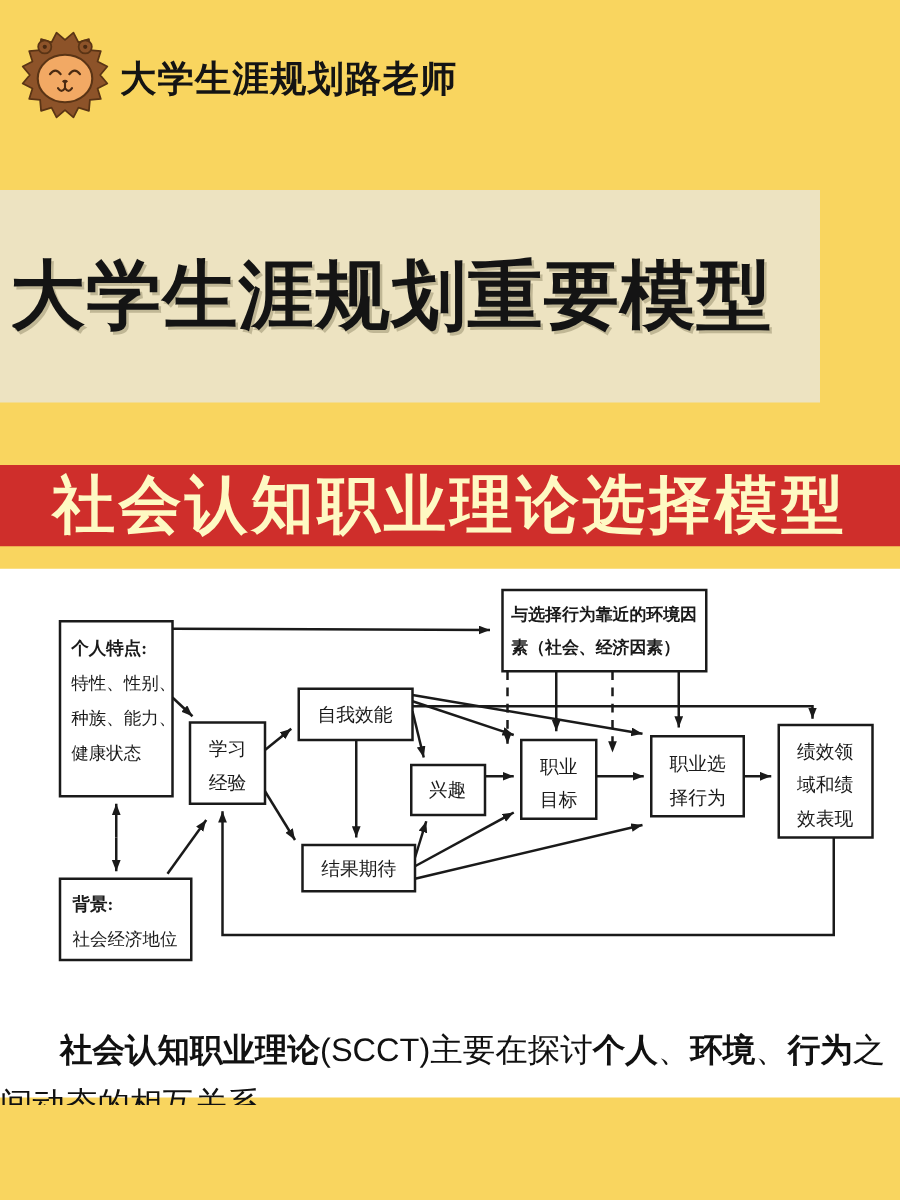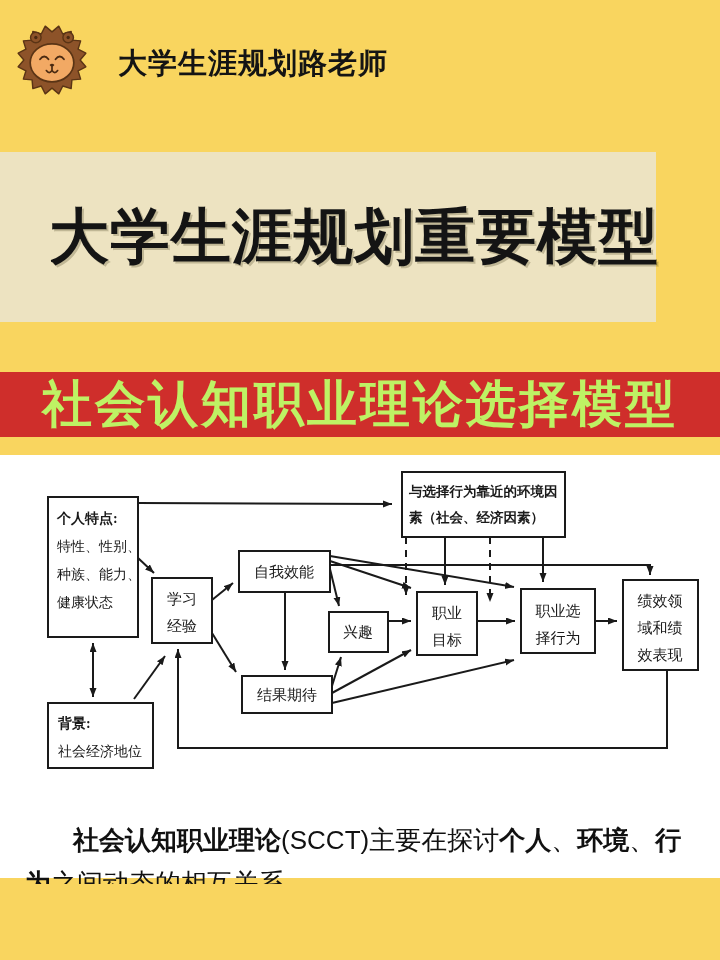--- a/index.html
+++ b/index.html
@@ -1,41 +1,41 @@
 <!DOCTYPE html>
 <html><head>
 <meta charset="utf-8">
 <style>
   html,body{margin:0;padding:0;background:#888;}
   #page{position:relative;width:720px;height:960px;background:#F9D55F;overflow:hidden;
         font-family:"Liberation Sans",sans-serif;color:#191919;}
   
   .post-header{position:absolute;left:0;top:0;width:720px;height:120px;}
   .avatar{position:absolute;left:16px;top:22px;width:72px;height:76px;}
-  .account-name{position:absolute;left:118px;top:44px;font-size:29px;font-weight:600;
+  .account-name{position:absolute;left:96px;top:44px;font-size:29px;font-weight:600;
         letter-spacing:1px;color:#141414;}
   
   .title-band{position:absolute;left:0;top:152px;width:656px;height:170px;background:#EDE3C1;
         display:flex;align-items:center;}
   .title-band span{font-size:60px;font-weight:900;color:#141414;padding-left:8px;
         letter-spacing:1px;font-family:"Liberation Sans",sans-serif;
-        text-shadow:2px 2px 0 rgba(60,50,20,0.25);white-space:nowrap;margin-left:41px;}
+        text-shadow:2px 2px 0 rgba(60,50,20,0.25);white-space:nowrap;}
   
   .section-banner{position:absolute;left:0;top:372px;width:720px;height:65px;background:#CF2E2B;
         display:flex;align-items:center;justify-content:center;}
-  .section-banner span{color:#bef264;font-size:50px;font-weight:800;letter-spacing:3px;white-space:nowrap;}
+  .section-banner span{color:#fef9c3;font-size:50px;font-weight:800;letter-spacing:3px;white-space:nowrap;}
   
   .panel{position:absolute;left:0;top:455px;width:720px;height:423px;background:#fff;}
   .flowchart{position:absolute;left:0;top:0;}
   .flowchart rect{fill:#fff;stroke:#1a1a1a;stroke-width:2px;}
   .flowchart text{font-family:"Liberation Serif","DejaVu Serif",serif;fill:#1a1a1a;}
   .flowchart .edge{stroke:#1a1a1a;stroke-width:2px;fill:none;}
   .flowchart .dashed{stroke-dasharray:7 6;}
   
-  .caption{position:absolute;left:0;top:338px;width:720px;padding:0 25px;box-sizing:border-box;
+  .caption{position:absolute;left:0;top:338px;width:720px;padding:0 0;box-sizing:border-box;
         font-size:26px;line-height:43px;color:#111;text-indent:1.85em;
         font-family:"Liberation Sans",sans-serif;}
   .caption .b{font-weight:bold;}
   
   .footer-strip{position:absolute;left:0;top:884px;width:720px;height:76px;background:#F9D55F;}
 </style>
 </head>
 <body>
 
 <div id="page">

